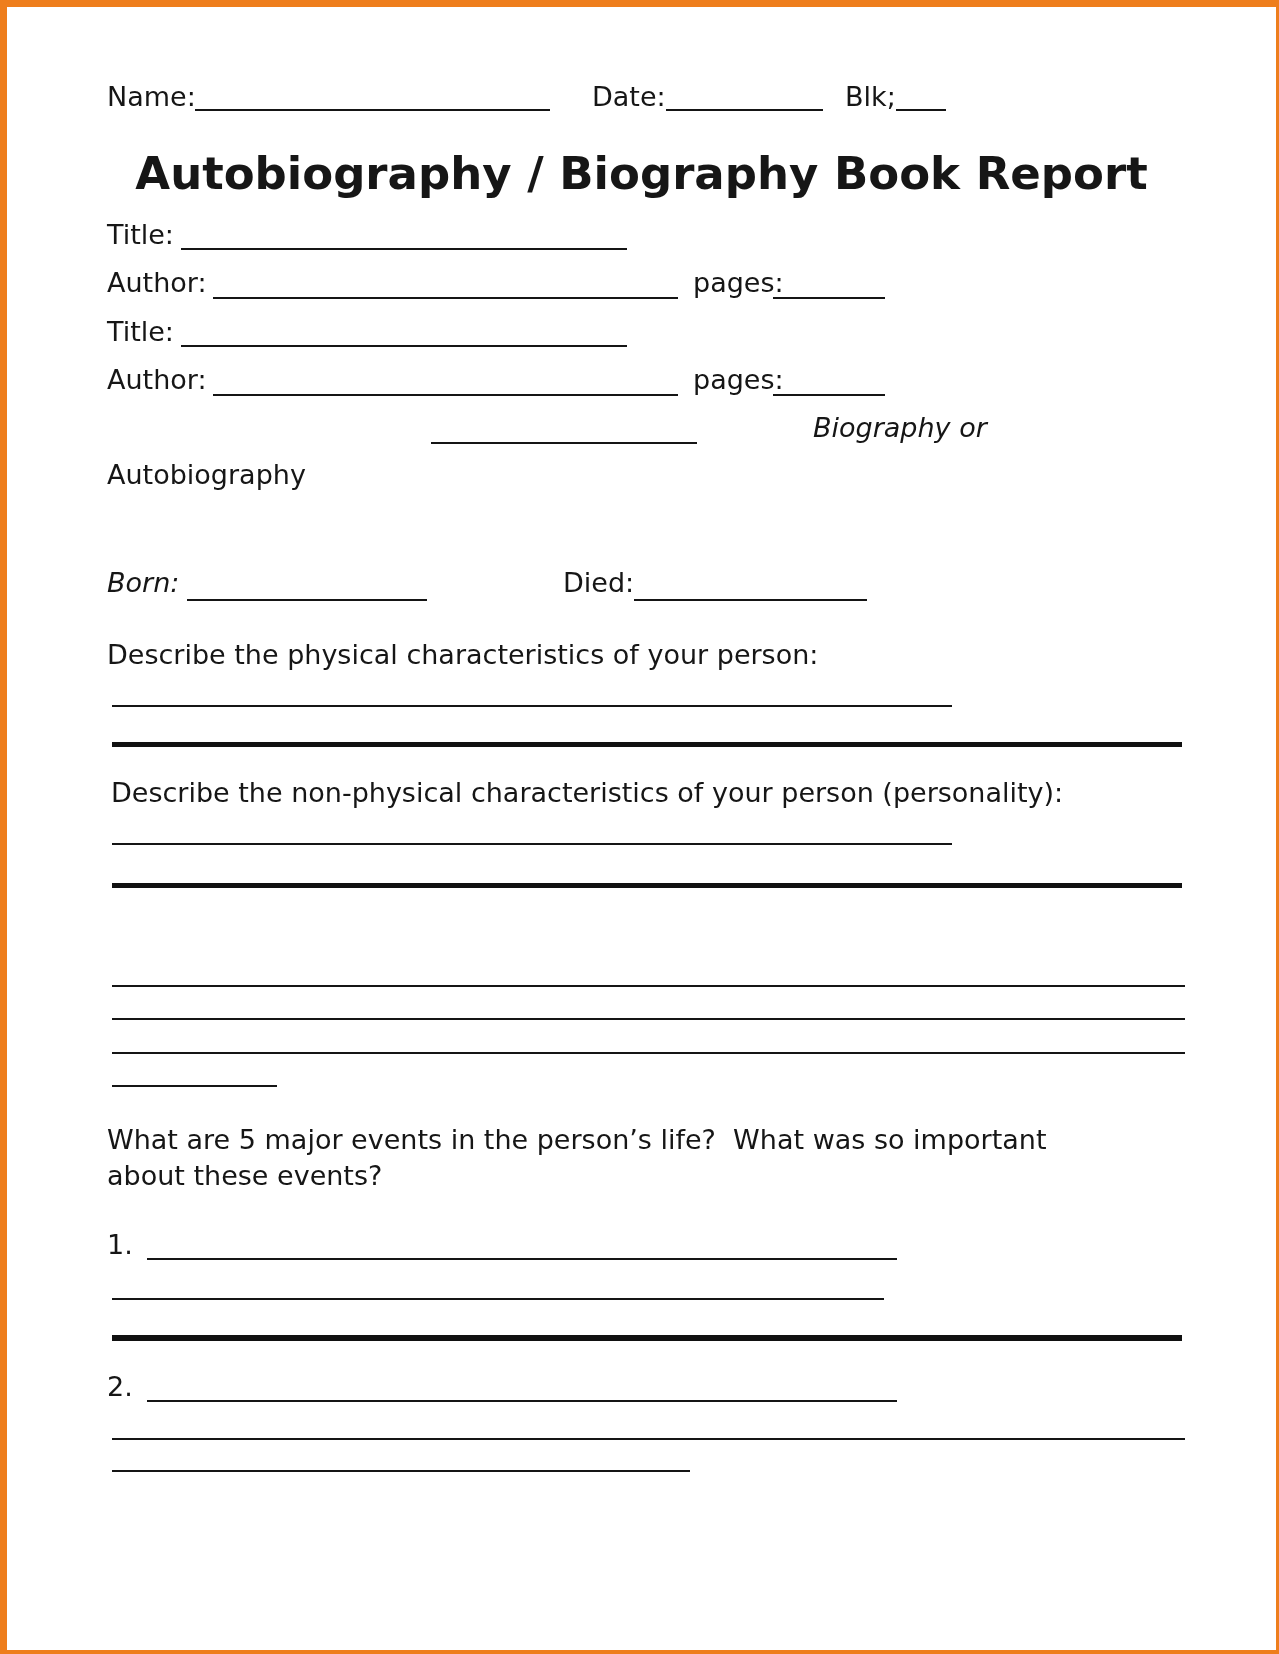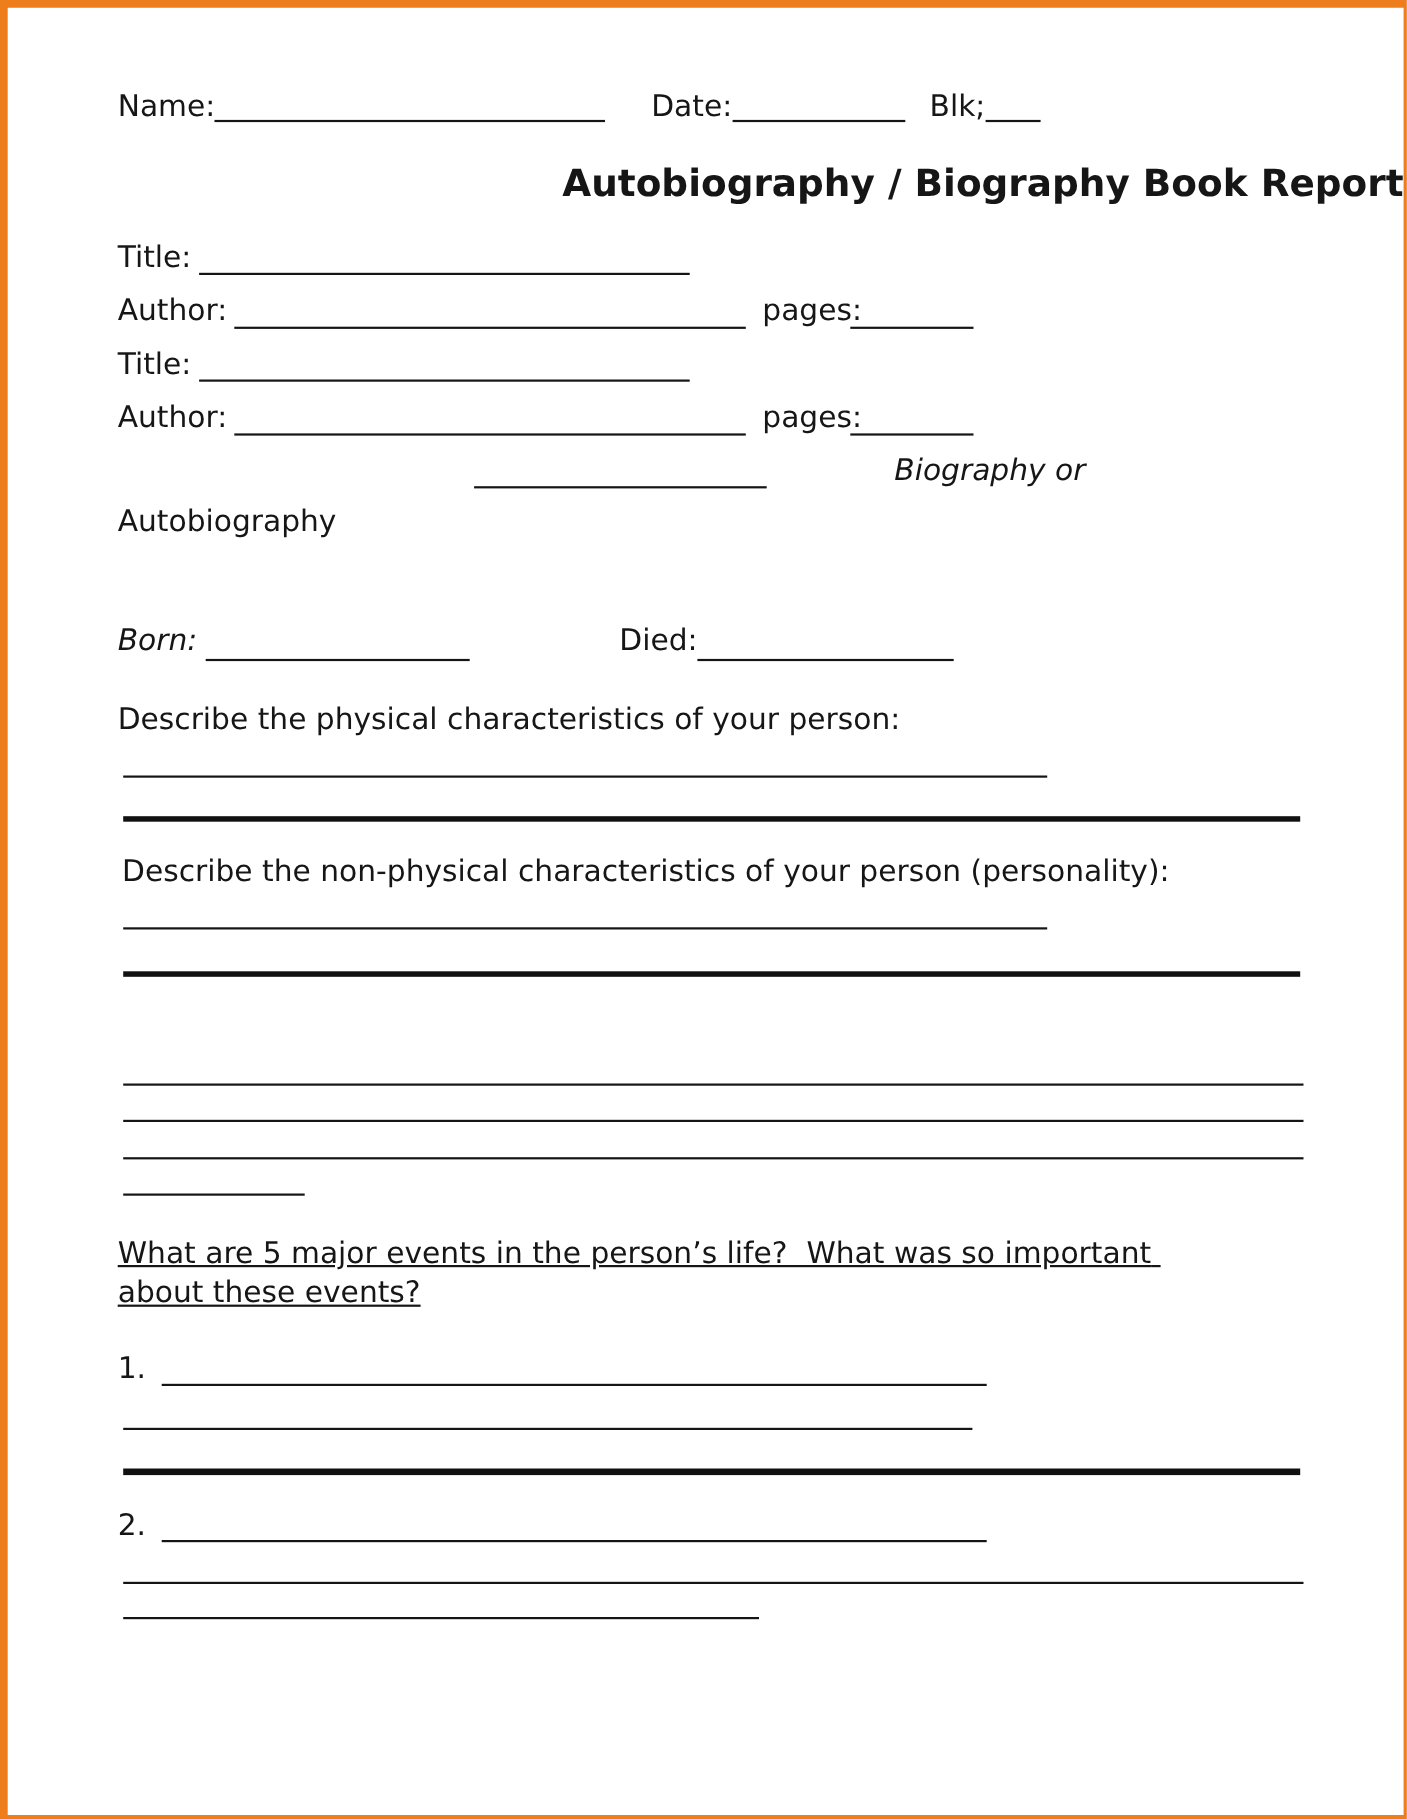--- a/index.html
+++ b/index.html
@@ -24,30 +24,29 @@
     border-top: 2px solid #151515;
   }
   .divider {
     position: absolute;
     height: 5px;
     background: #111111;
   }
   .form-title {
     position: absolute;
     left: 0; right: 0;
-    text-align: right;
-    font-size: 34px;
+    text-align: center;
+    font-size: 45px;
     font-weight: bold;
     letter-spacing: 0px;
   }
   .para {
     position: absolute;
     white-space: pre-wrap;
     line-height: 1.32;
-    text-decoration: underline;
   }
 </style>
 </head>
 <body>
 
 <div class="page">
 
   <span class="abs" style="left:100px; top:74px;">Name:</span>
   <div class="rule" style="left:188px; top:102px; width:355px;"></div>
   <span class="abs" style="left:585px; top:74px;text-align:center;">Date:</span>

